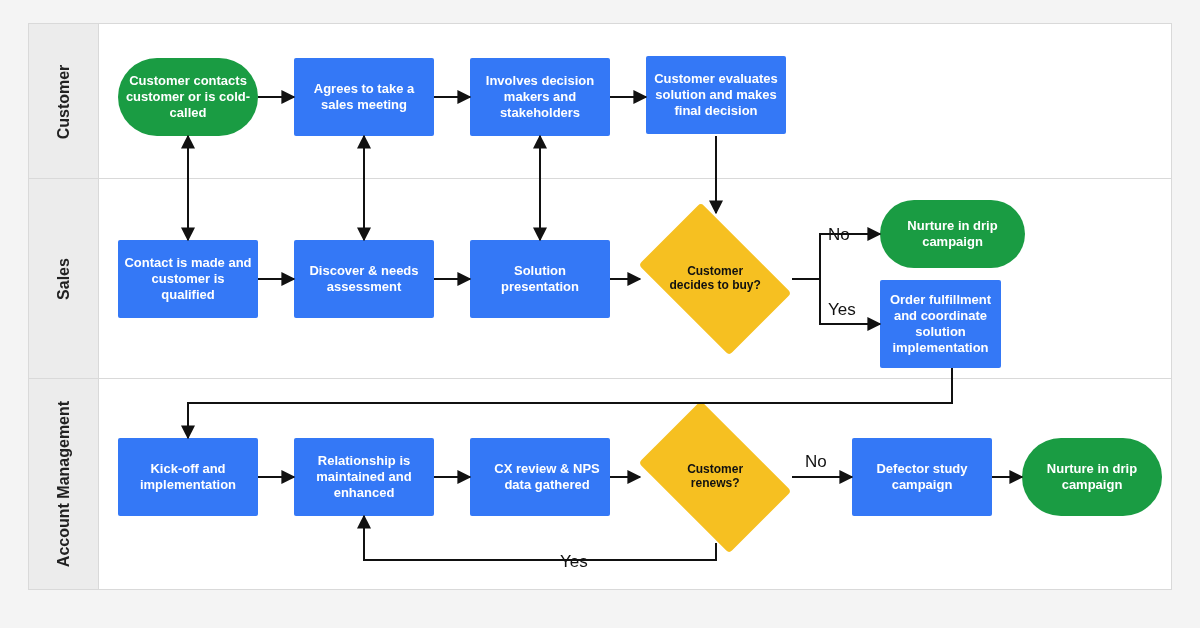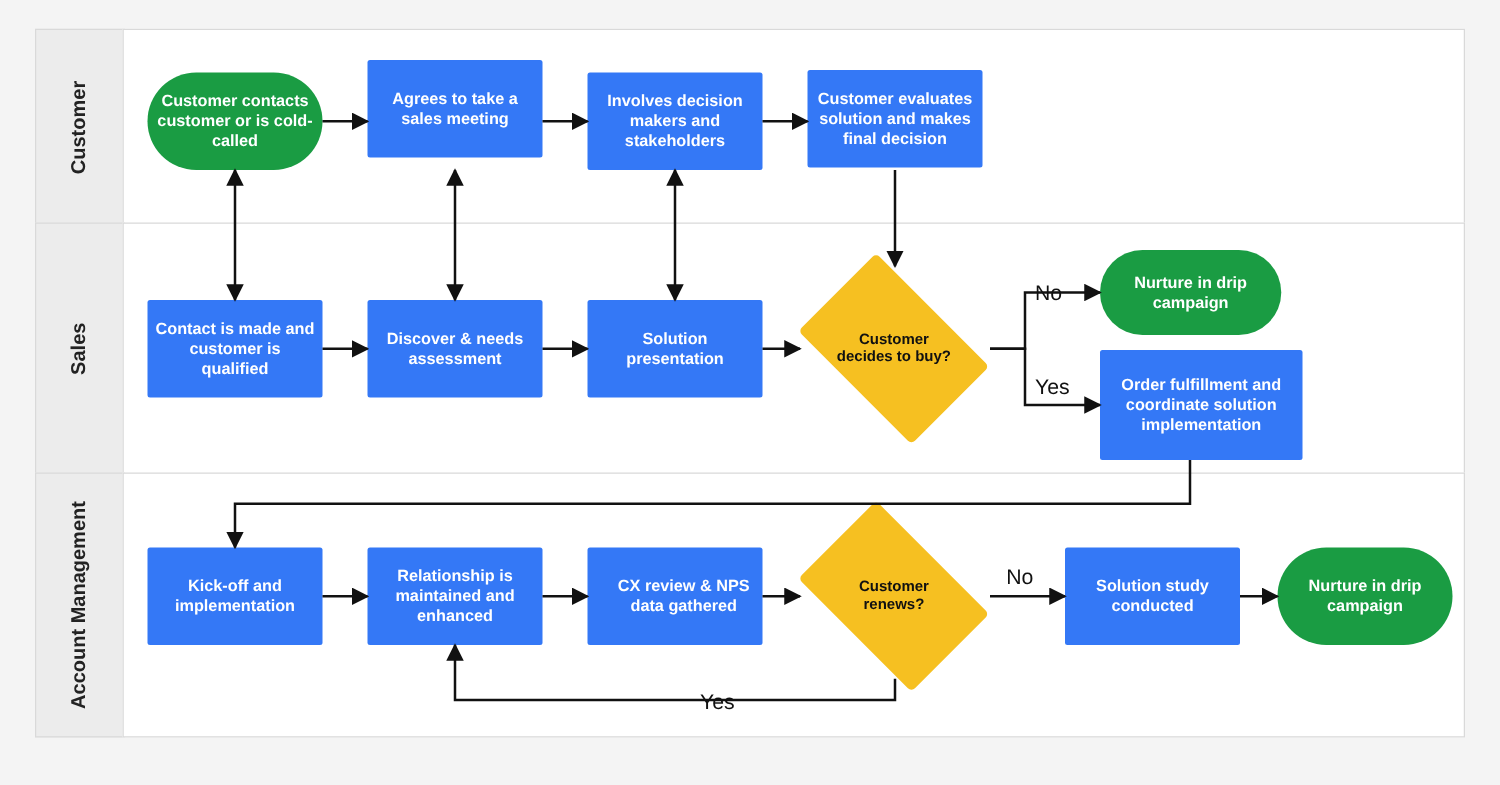--- a/index.html
+++ b/index.html
@@ -35,21 +35,21 @@
     </div>
   <div class="lane-body lane2-body"></div>
   <div class="swimlane-label lane3-label">
       <span>Account Management</span>
     </div>
   <div class="lane-body lane3-body"></div>
 
   <div class="node pill" style="left:118px;top:58px;">
       <span>Customer contacts customer or is cold-called</span>
     </div>
-  <div class="node rect" style="left:294px;top:48px;">
+  <div class="node rect" style="left:294px;top:58px;">
       <span>Agrees to take a sales meeting</span>
     </div>
   <div class="node rect" style="left:470px;top:58px;">
       <span>Involves decision makers and stakeholders</span>
     </div>
   <div class="node rect" style="left:646px;top:56px;">
       <span>Customer evaluates solution and makes final decision</span>
     </div>
 
   <div class="node rect" style="left:118px;top:240px;text-align:center;">
@@ -60,38 +60,38 @@
     </div>
   <div class="node rect" style="left:294px;top:240px;">
       <span>Discover &amp; needs assessment</span>
     </div>
   <div class="decision" style="position:absolute;left:651px;top:235px;">
       <span>Customer decides to buy?</span>
     </div>
   <div class="node pill" style="left:880px;top:200px;width:145px;height:68px;">
       <span>Nurture in drip campaign</span>
     </div>
-  <div class="node rect" style="left:880px;top:280px;width:162px;height:88px;">
+  <div class="node rect" style="left:880px;top:280px;width:121px;height:88px;">
       <span>Order fulfillment and coordinate solution implementation</span>
     </div>
 
   <div class="node rect" style="left:118px;top:438px;">
       <span>Kick-off and implementation</span>
     </div>
   <div class="node rect" style="left:294px;top:438px;">
       <span>Relationship is maintained and enhanced</span>
     </div>
   <div class="node rect" style="left:470px;top:438px;padding-left:20px;">
       <span>CX review &amp; NPS data gathered</span>
     </div>
   <div class="decision" style="position:absolute;left:651px;top:433px;">
       <span>Customer renews?</span>
     </div>
   <div class="node rect" style="left:852px;top:438px;">
-      <span>Solution study conducted</span>
+      <span>Defector study campaign</span>
     </div>
   <div class="node pill" style="left:1022px;top:438px;">
       <span>Nurture in drip campaign</span>
     </div>
 
   <span class="edge-label" style="left:828px;top:225px;">No</span>
   <span class="edge-label" style="left:828px;top:300px;">Yes</span>
   <span class="edge-label" style="left:805px;top:452px;">No</span>
   <span class="edge-label" style="left:560px;top:552px;">Yes</span>
 

